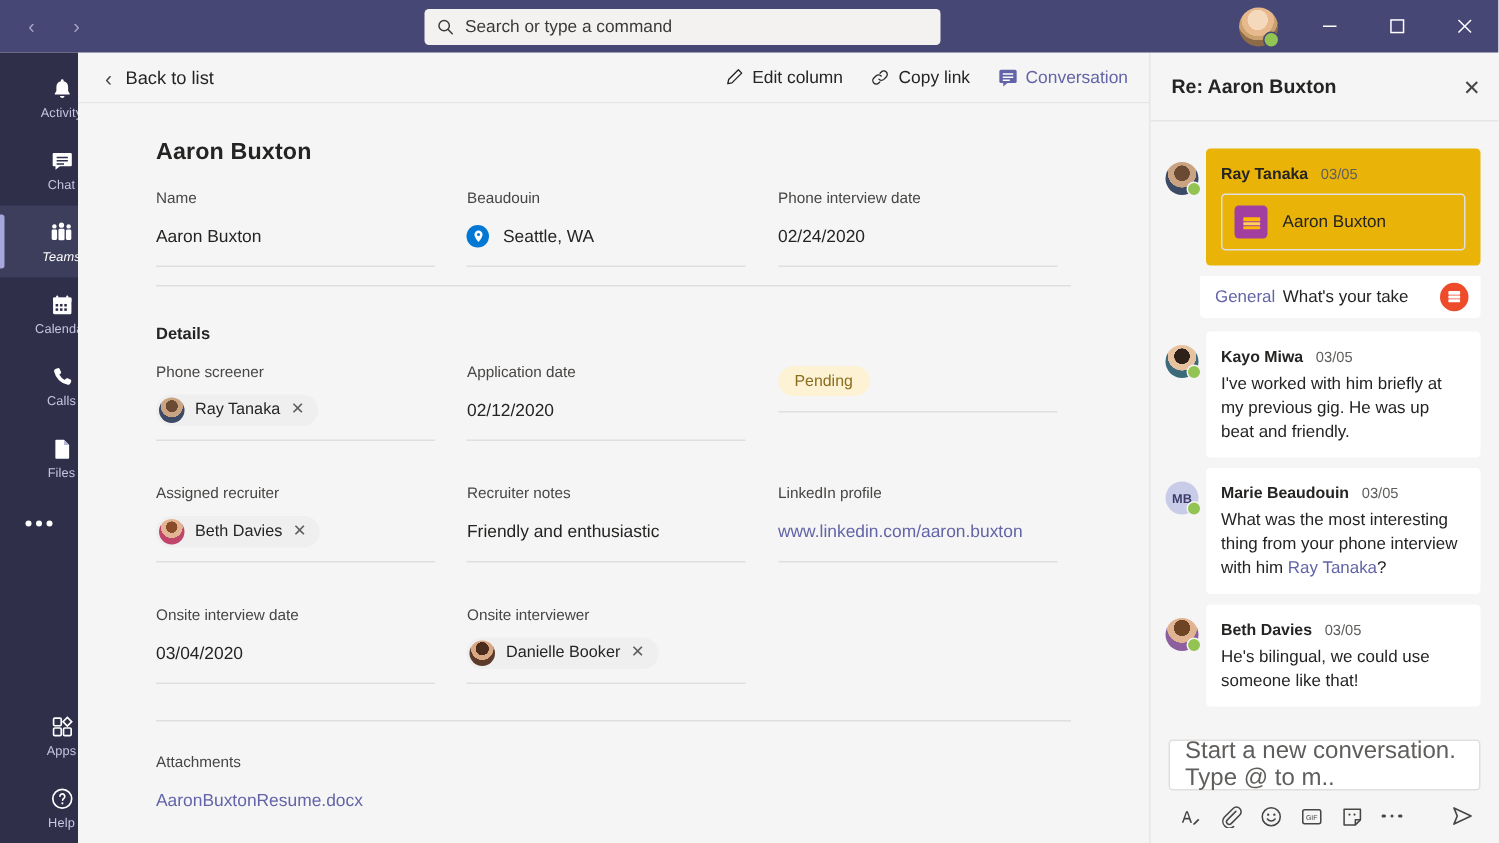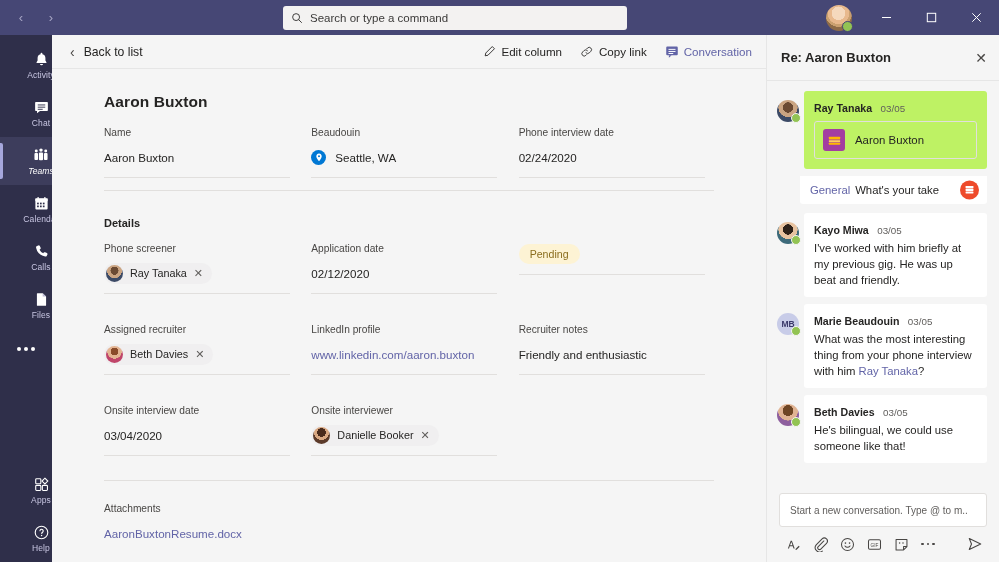--- a/index.html
+++ b/index.html
@@ -114,21 +114,21 @@
 
   .av-ray { background: radial-gradient(circle at 50% 34%, #6b4a33 0 28%, #caa482 29% 52%, #3c4a66 53% 100%); }
   .av-beth { background: radial-gradient(circle at 50% 32%, #8a4b2a 0 26%, #e3b492 27% 50%, #c0456a 51% 100%); }
   .av-dani { background: radial-gradient(circle at 50% 32%, #4a2b1c 0 30%, #d9a882 31% 52%, #5c3b2a 53% 100%); }
   .av-kayo { background: radial-gradient(circle at 50% 34%, #2e2119 0 28%, #e7c2a0 29% 52%, #3d6a7a 53% 100%); }
   .av-bethc{ background: radial-gradient(circle at 50% 30%, #6e4524 0 28%, #e0b393 29% 52%, #8e5f9e 53% 100%); }
 
   
   .convo {
     width: 233px; flex: 0 0 233px; background: #f5f5f5; border-left: 1px solid #e6e6e6;
-    display: flex; flex-direction: column; min-height: 0;
+    display: flex; flex-direction: column; min-height: 0; gap: 8px;
   }
   .convo-head {
     height: 46px; flex: 0 0 46px; display: flex; align-items: center;
     padding: 0 12px 0 14px; border-bottom: 1px solid #e6e6e6;
   }
   .convo-title { font-size: 13px; font-weight: bold; color: #252423; }
   .convo-x { margin-left: auto; color: #484644; font-size: 14px; line-height: 1; }
   .msgs { flex: 1; overflow: hidden; padding: 10px 0 0 0; }
   .msg { display: flex; padding: 0 12px 0 4px; margin-bottom: 7px; }
   .msg-av {
@@ -143,21 +143,21 @@
     background: #c8cce8; color: #3b3a6b; font-size: 8.5px; font-weight: bold;
     display: flex; align-items: center; justify-content: center;
   }
   .msg-body { flex: 1; background: #ffffff; border-radius: 3px; padding: 7px 10px 9px 10px; min-width: 0; }
   .msg-meta { margin-bottom: 2px; }
   .msg-name { font-size: 10.6px; color: #252423; font-weight: bold; }
   .msg-time { font-size: 9.8px; color: #605e5c; margin-left: 4px; }
   .msg-text { font-size: 11.3px; color: #252423; line-height: 1.42; }
   .msg-text .mention { color: #6264a7; }
 
-  .card-msg { background:#bef264; border-radius:3px; padding: 7px 10px 10px 10px; }
+  .card-msg { background:#eab308; border-radius:3px; padding: 7px 10px 10px 10px; }
   .card {
     border: 1px solid #e1dfdd; border-radius: 3px; padding: 7px 8px;
     display: flex; align-items: center; gap: 10px; margin-top: 5px;
   }
   .card-ico {
     width: 22px; height: 22px; border-radius: 3px; background: #a33ea1; flex: 0 0 22px;
     display:flex;align-items:center;justify-content:center;
   }
   .card-ttl { font-size: 11.4px; color: #252423; }
 
@@ -171,21 +171,21 @@
     position: absolute; right: 8px; top: 50%; transform: translateY(-50%);
     width: 19px; height: 19px; border-radius: 50%; background: #ee4b2b;
     display: flex; align-items: center; justify-content: center;
   }
 
   .compose-wrap { padding: 0 12px 10px 12px; }
   .compose {
     background: #fff; border: 1px solid #e1dfdd; border-radius: 3px; height: 34px;
     display: flex; align-items: center; padding: 0 10px;
   }
-  .compose-ph { font-size: 10px; color: #605e5c; }
+  .compose-ph { font-size: 16px; color: #605e5c; }
   .compose-tools { display: flex; align-items: center; gap: 11px; padding: 9px 4px 0 6px; }
   .tool { width: 16px; height: 16px; color: #484644; display: flex; align-items: center; justify-content: center; }
   .tool-send { margin-left: auto; }
   .dots3 { display:flex; gap:2.5px; align-items:center; }
   .dots3 i { width:2.7px;height:2.7px;border-radius:50%;background:#484644;display:block; }
 </style>
 </head>
 <body>
 
 <div class="app">
@@ -444,29 +444,29 @@
                 <div class="fvalue">
                   <span class="chip">
                     <span class="av av-beth"></span>
                     <span class="nm">Beth Davies</span>
                     <span class="x">✕</span>
                   </span>
                 </div>
                 <div class="fline"></div>
               </div>
               <div class="fcol">
+                <div class="flabel">Recruiter notes</div>
+                <div class="fvalue">Friendly and enthusiastic</div>
+                <div class="fline"></div>
+              </div>
+              <div class="fcol">
                 <div class="flabel">LinkedIn profile</div>
                 <div class="fvalue">
                   <a class="link u" href="#">www.linkedin.com/aaron.buxton</a>
                 </div>
-                <div class="fline"></div>
-              </div>
-              <div class="fcol">
-                <div class="flabel">Recruiter notes</div>
-                <div class="fvalue">Friendly and enthusiastic</div>
                 <div class="fline"></div>
               </div>
             </div>
 
             <div class="fields fgroup" style="margin-top:20px">
               <div class="fcol">
                 <div class="flabel">Onsite interview date</div>
                 <div class="fvalue">03/04/2020</div>
                 <div class="fline"></div>
               </div>

